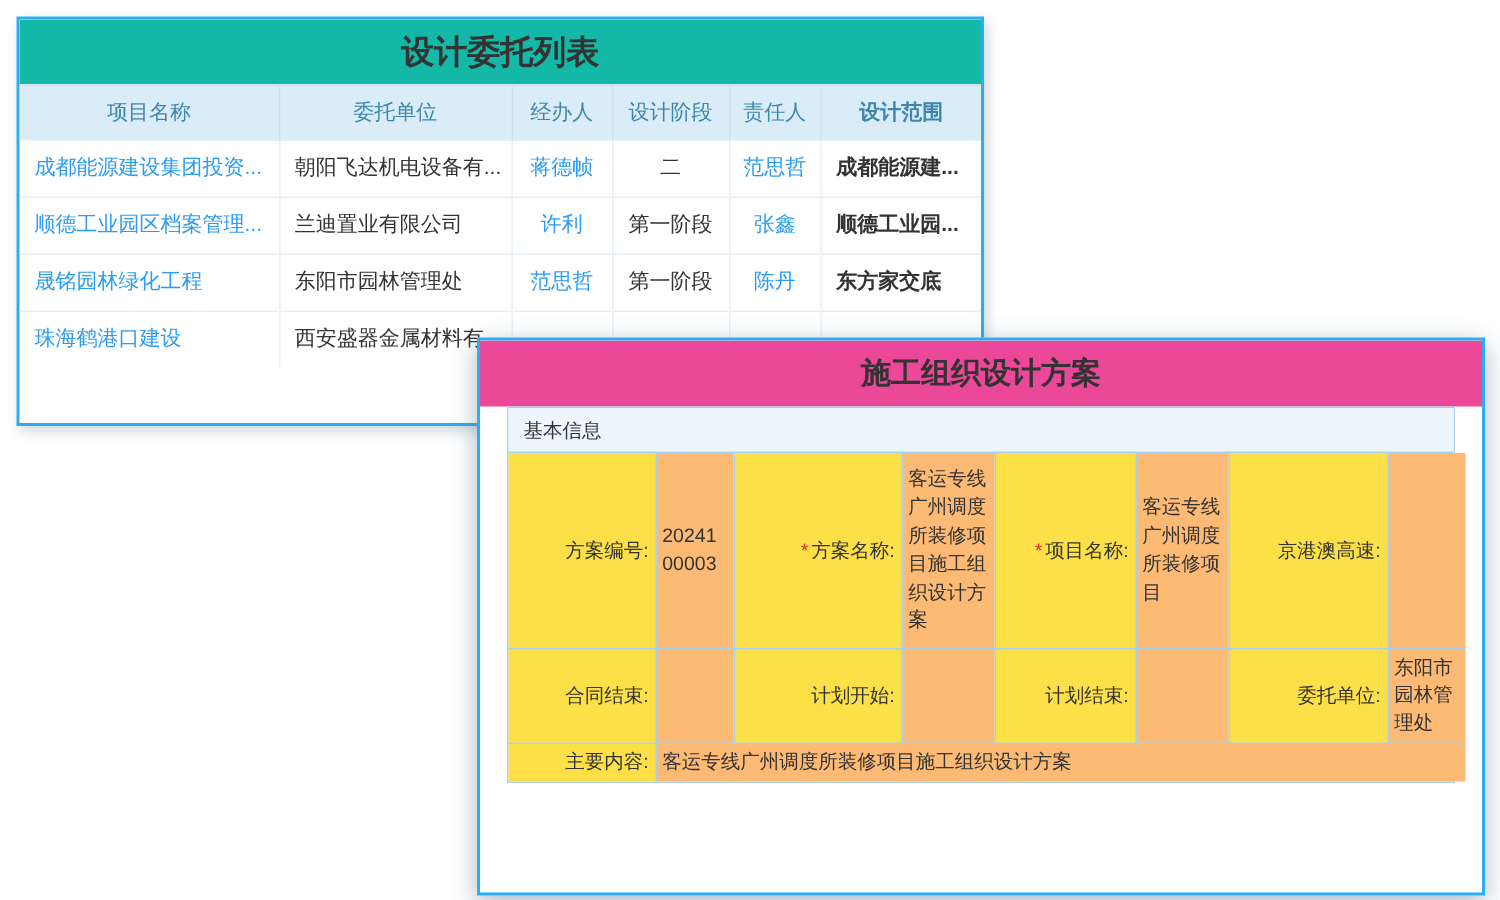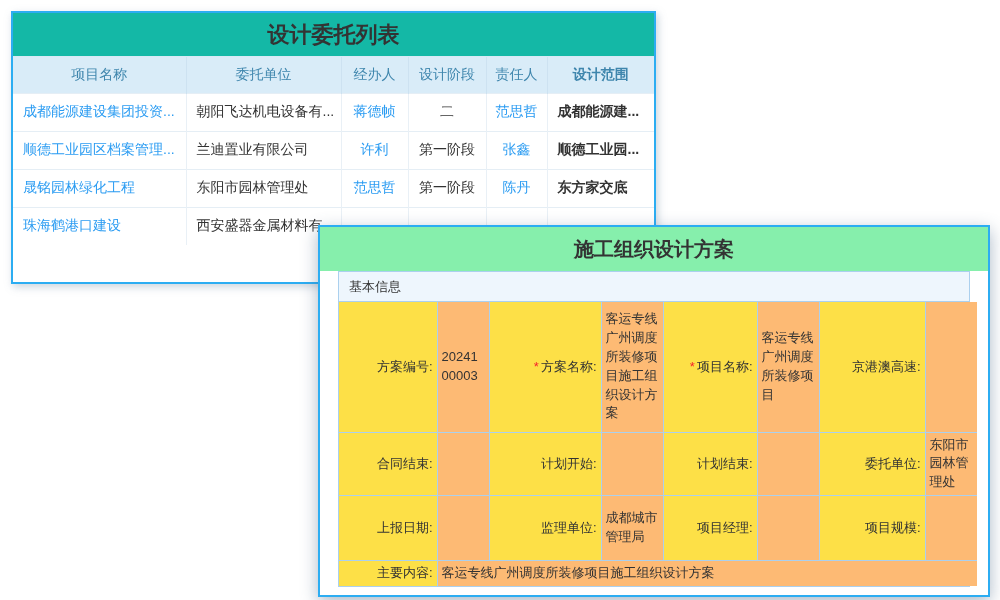--- a/index.html
+++ b/index.html
@@ -21,21 +21,21 @@
   .list-table th:last-child, .list-table td:last-child { border-right:none;font-weight:bold; }
   .list-table td { height:38px; font-size:14px; border-top:1px solid #e5eef5;
     border-right:1px solid #e9f0f6; white-space:nowrap; overflow:hidden; background:#fff; }
   .tleft { text-align:left; padding-left:10px; }
   .tcenter { text-align:center; }
   .link { color:var(--link,#2b9cf2); cursor:pointer; }
 
   
   .dialog { left:318px; top:225px; width:672px; height:372px; overflow:hidden;
     box-shadow:0 5px 16px rgba(70,100,130,.45); }
-  .dialog-title { height:44px; line-height:44px; border-bottom:none; font-size:20px; background:#86efac; }
+  .dialog-title { height:44px; line-height:44px; border-bottom:none; font-size:20px; background:#ec4899; }
   .form-box { margin:0 18px; border:1px solid var(--border-light,#abd0ee); }
   .form-section-header { height:30px; line-height:29px; padding-left:10px; font-size:13px;
     background:var(--section-bg,#eef6fd); border-bottom:1px solid var(--border-light,#abd0ee); color:#333; }
   .form-table { width:638px; }
   .form-table td { border:1px solid var(--border-light,#abd0ee); font-size:13px; vertical-align:middle; }
   .form-table tr td:first-child { border-left:none; }
   .form-table tr td:last-child { border-right:none; }
   .form-table tr:first-child td { border-top:none; }
   .form-table tr:last-child td { border-bottom:none; }
   .flabel { text-align:right; padding:2px 4px 2px 2px; background:#fde047; color:#333; }
@@ -135,30 +135,20 @@
         <tr class="r2">
           <td class="flabel">合同结束:</td>
           <td class="fvalue"></td>
           <td class="flabel">计划开始:</td>
           <td class="fvalue"></td>
           <td class="flabel">计划结束:</td>
           <td class="fvalue"></td>
           <td class="flabel">委托单位:</td>
           <td class="fvalue">东阳市园林管理处</td>
         </tr>
-        <tr class="r3">
-          <td class="flabel">上报日期:</td>
-          <td class="fvalue"></td>
-          <td class="flabel">监理单位:</td>
-          <td class="fvalue">成都城市管理局</td>
-          <td class="flabel">项目经理:</td>
-          <td class="fvalue"></td>
-          <td class="flabel">项目规模:</td>
-          <td class="fvalue"></td>
-        </tr>
         <tr class="r4">
           <td class="flabel">主要内容:</td>
           <td class="fvalue" colspan="7">客运专线广州调度所装修项目施工组织设计方案</td>
         </tr>
       </tbody>
         </table>
     </div>
   </section>
 
 </div>

